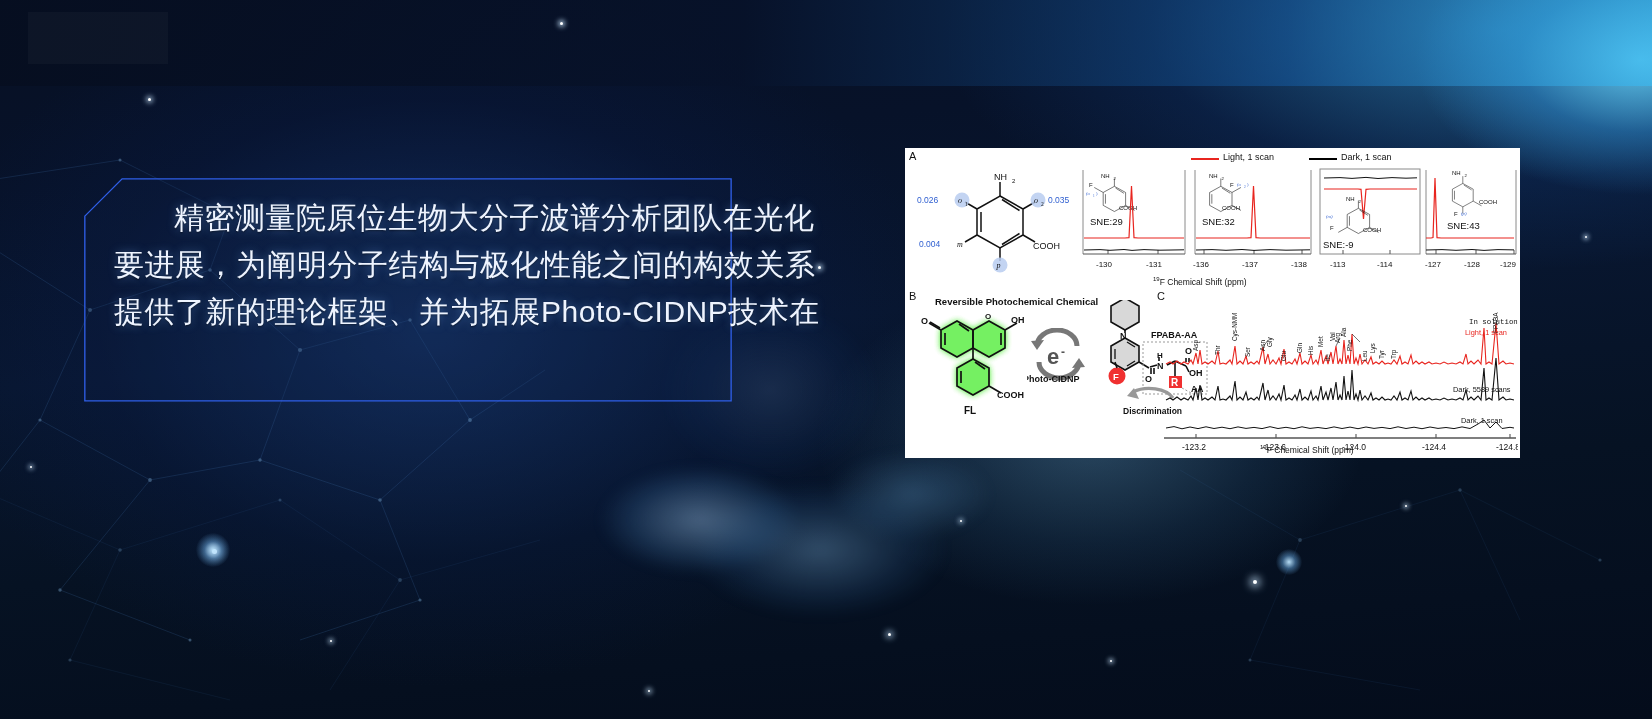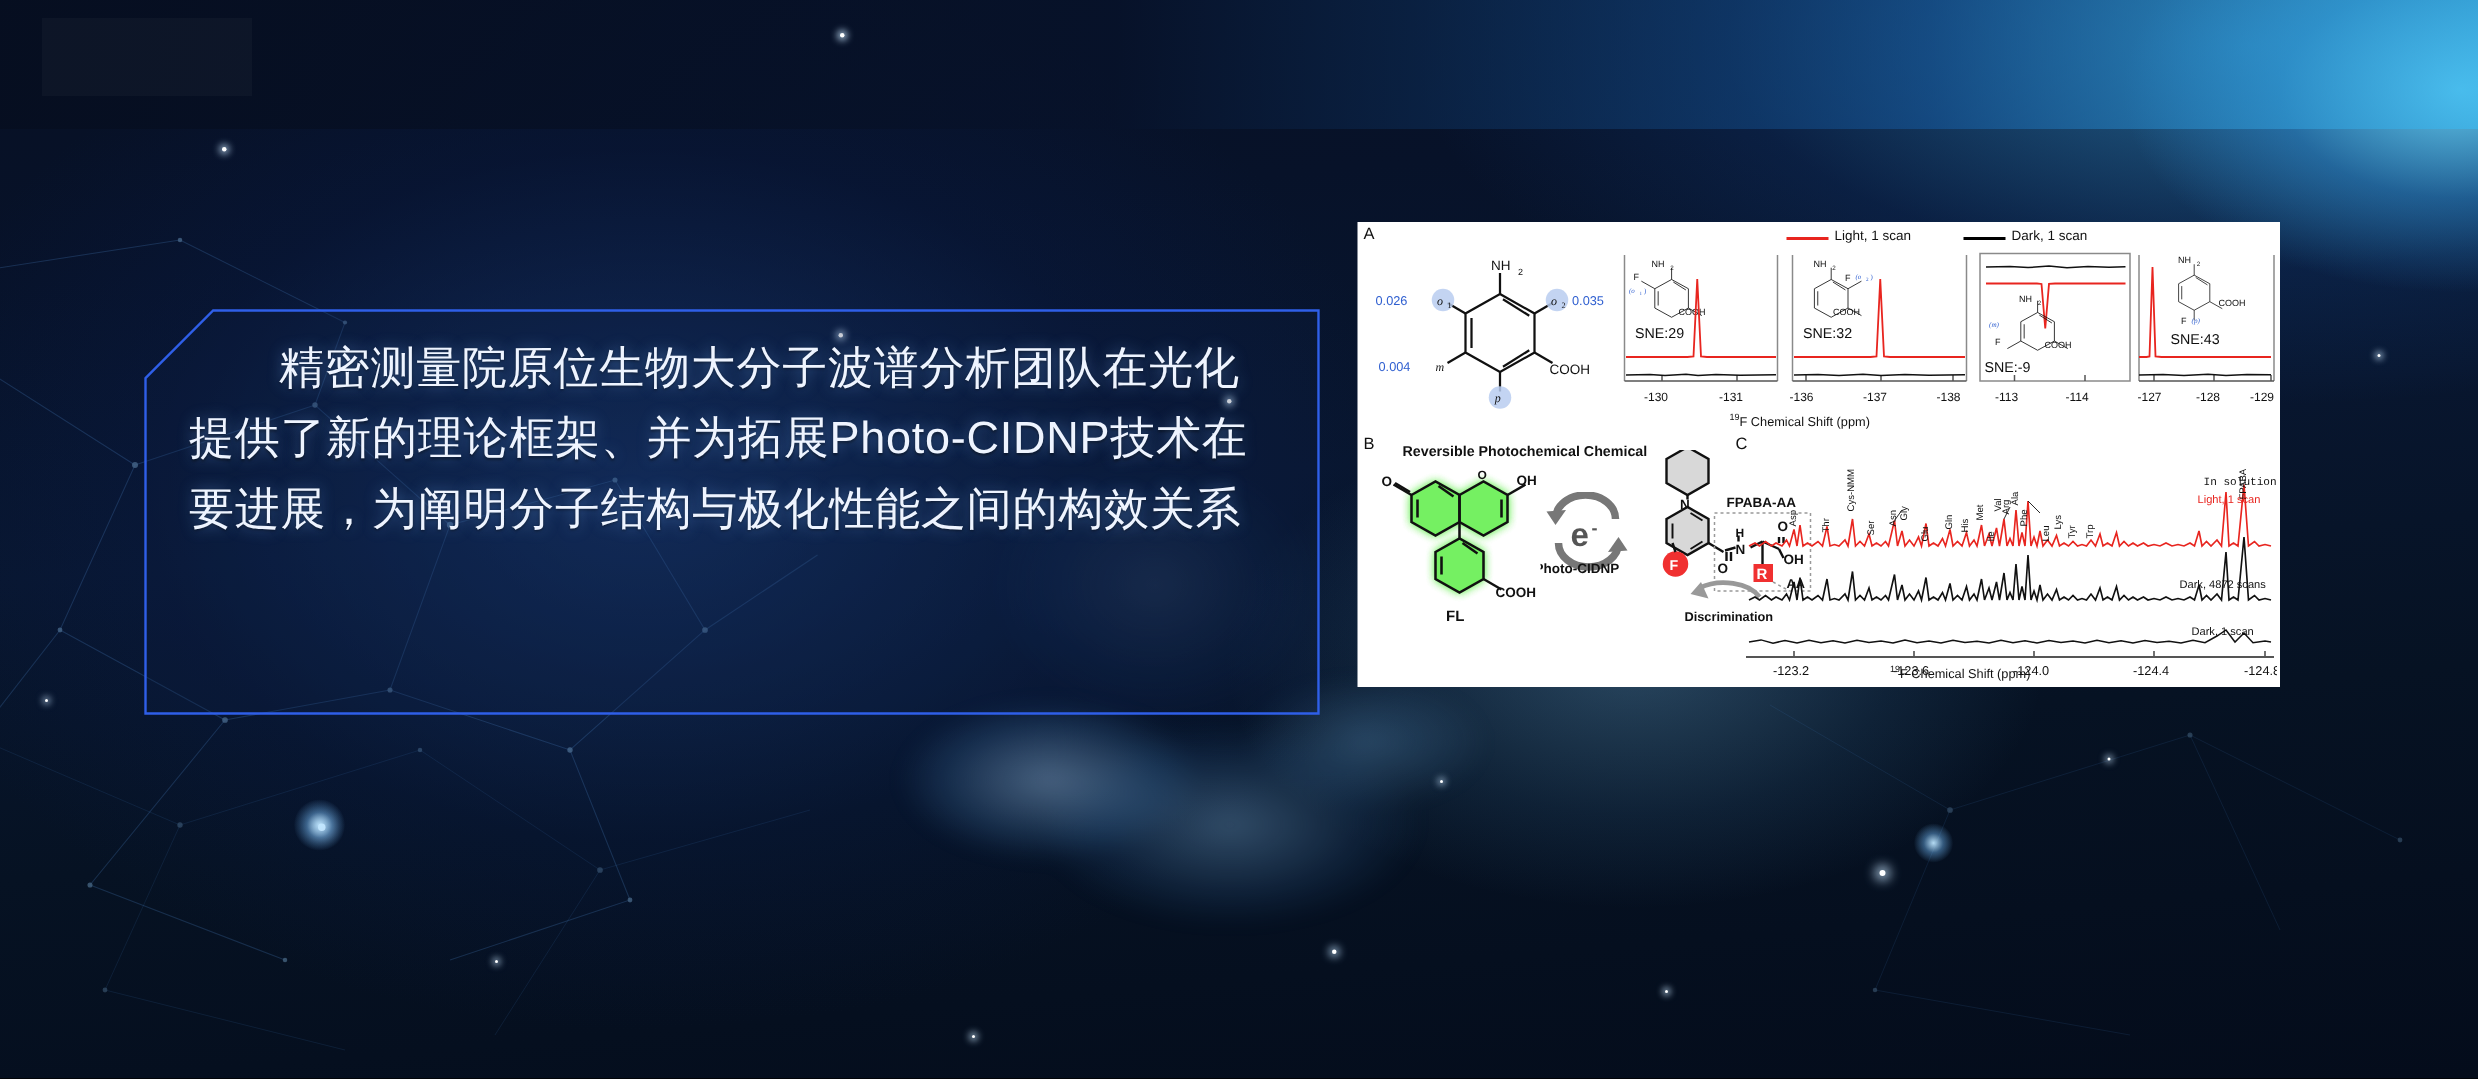--- a/index.html
+++ b/index.html
@@ -36,22 +36,22 @@
       radial-gradient(ellipse 160px 85px at 300px 150px, rgba(140,200,250,.32) 0%, rgba(70,140,210,.12) 55%, rgba(0,0,0,0) 80%),
       radial-gradient(ellipse 110px 60px at 390px 95px, rgba(120,190,245,.26) 0%, rgba(0,0,0,0) 75%);
     filter:blur(6px);}
 
   
   #topband{position:absolute;left:0;top:0;width:1652px;height:86px;
     background:linear-gradient(90deg,rgba(6,14,32,.92) 0%,rgba(7,18,42,.80) 45%,rgba(22,90,160,.55) 78%,rgba(60,185,240,.65) 100%);}
   #topband-plate{position:absolute;left:28px;top:12px;width:140px;height:52px;background:rgba(255,255,255,.030);}
 
   
-  #card{position:absolute;left:96px;top:178px;width:784px;height:270px;
-        box-sizing:border-box;margin-top:28px;}
+  #card{position:absolute;left:84px;top:178px;width:648px;height:270px;
+        box-sizing:border-box;}
   #cardborder{position:absolute;inset:0;}
   #cardtext{position:absolute;left:30px;top:16px;width:722px;color:#eef4ff;
     font-size:30px;line-height:47px;letter-spacing:.5px;font-weight:400;
     text-shadow:0 0 10px rgba(120,180,255,.45),0 1px 2px rgba(0,0,0,.6);}
   #cardtext p{margin:0;text-indent:2em;}
 
   
   #fig{position:absolute;left:905px;top:148px;width:615px;height:310px;background:#ffffff;}
   #fig *{box-sizing:border-box;}
   .plabel{position:absolute;font-size:11px;color:#111;font-family:"Liberation Sans",sans-serif;}
@@ -139,22 +139,22 @@
   <div class="star" style="left:960px;top:520px;width:2px;height:2px;box-shadow:0 0 4px 2px rgba(200,230,255,.5);"></div>
   <div class="glow" style="left:1276px;top:549px;width:26px;height:26px;"></div>
   <div class="glow" style="left:196px;top:533px;width:34px;height:34px;"></div>
 
   <div id="card">
     <svg id="cardborder" viewBox="0 0 782 270" preserveAspectRatio="none">
       <polygon points="1,46 46,1 781,1 781,269 1,269" fill="rgba(14,30,68,.22)" stroke="#2f5fe8" stroke-width="1.6"></polygon>
     </svg>
     <div id="cardtext">
       <p>精密测量院原位生物大分子波谱分析团队在光化</p>
+      <p style="text-indent:0">要进展，为阐明分子结构与极化性能之间的构效关系</p>
       <p style="text-indent:0">提供了新的理论框架、并为拓展Photo-CIDNP技术在</p>
-      <p style="text-indent:0">要进展，为阐明分子结构与极化性能之间的构效关系</p>
     </div>
   </div>
 
   <div id="fig">
 
     <div class="plabel" style="left:4px;top:2px;">A</div>
 
     <div class="legline" style="left:286px;top:10px;width:28px;background:#e8251f;"></div>
     <div class="legtxt" style="left:318px;top:4px;">Light, 1 scan</div>
     <div class="legline" style="left:404px;top:10px;width:28px;background:#000;"></div>
@@ -461,21 +461,21 @@
         <div class="aalabel" style="left: 448px; top: 196px;">Phe</div>
         <div class="aalabel" style="left: 463px; top: 206px;">Leu</div>
         <div class="aalabel" style="left: 471px; top: 198px;">Lys</div>
         <div class="aalabel" style="left: 480px; top: 204px;">Tyr</div>
         <div class="aalabel" style="left: 492px; top: 204px;">Trp</div>
         <div class="aalabel" style="left: 594px; top: 178px;">FPABA</div>
       </div>
 
     <div class="ctxt" style="left:564px;top:170px;font-size:7.4px;color:#111;font-family:Liberation Mono, monospace;">In solution</div>
     <div class="ctxt" style="left:560px;top:180px;font-size:7.4px;color:#e8251f;">Light, 1 scan</div>
-    <div class="ctxt" style="left:548px;top:237px;font-size:7.4px;color:#111;">Dark, 4872 scans</div>
+    <div class="ctxt" style="left:548px;top:237px;font-size:7.4px;color:#111;">Dark, 5589 scans</div>
     <div class="ctxt" style="left:556px;top:268px;font-size:7.4px;color:#111;">Dark, 1 scan</div>
 
     <div class="axlab" style="left:355px;top:296px;font-size:8.5px;">
       <sup style="font-size:6px;">19</sup><span>F Chemical Shift (ppm)</span>
     </div>
 
   </div>
 </div>
 
 </body></html>

